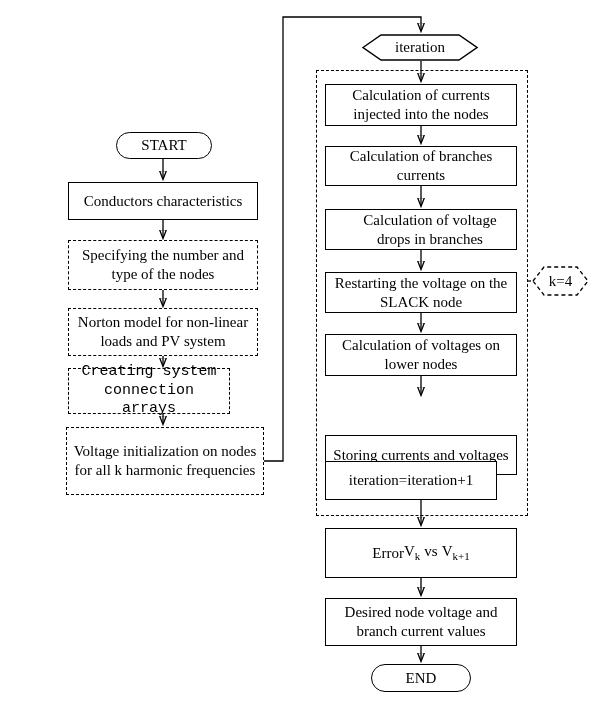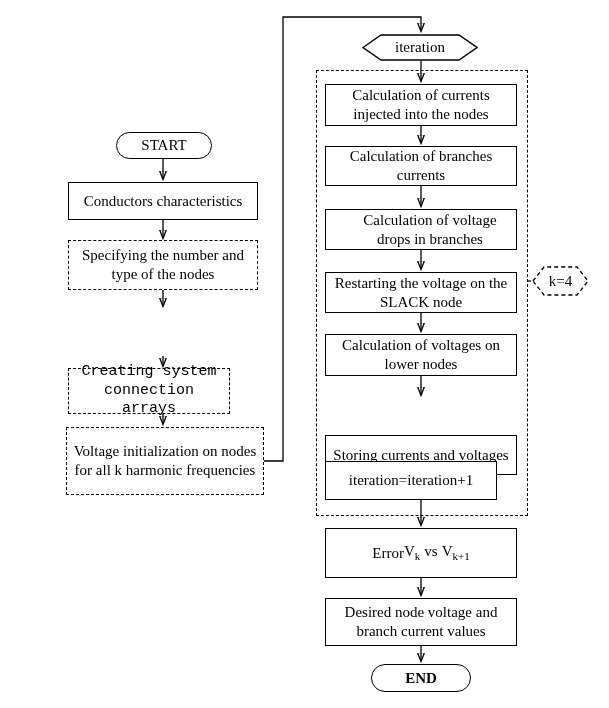--- a/index.html
+++ b/index.html
@@ -63,20 +63,23 @@
   </div>
 
   <div class="node solid" style="left:68px;top:182px;width:190px;height:38px;">
     <span>Conductors characteristics</span>
   </div>
 
   <div class="node dashed" style="left:68px;top:240px;width:190px;height:50px;">
     <span>Specifying the number and type of the nodes</span>
   </div>
 
+  <div class="node dashed" style="left:68px;top:308px;width:190px;height:48px;">
+    <span>Norton model for non-linear loads and PV system</span>
+  </div>
 
   <div class="node dashed" style="left:68px;top:368px;width:162px;height:46px;font-family:Liberation Mono, monospace;">
     <span>Creating system connection arrays</span>
   </div>
 
   <div class="node dashed" style="left:66px;top:427px;width:198px;height:68px;">
     <span>Voltage initialization on nodes for all k harmonic frequencies</span>
   </div>
 
   <div class="node hex" style="left:362px;top:34px;width:116px;height:27px;">
@@ -125,17 +128,17 @@
     <div>Error</div>
     <div class="formula">
       <span>V</span><sub>k</sub><span class="vs">vs</span><span>V</span><sub>k+1</sub>
     </div>
   </div>
 
   <div class="node solid" style="left:325px;top:598px;width:192px;height:48px;">
     <span>Desired node voltage and branch current values</span>
   </div>
 
-  <div class="node stadium" style="left:371px;top:664px;width:100px;height:28px;font-weight:bold;">
+  <div class="node stadium" style="left:371px;top:664px;width:100px;height:28px;">
     <span>END</span>
   </div>
 
 </div>
 
 </body></html>

